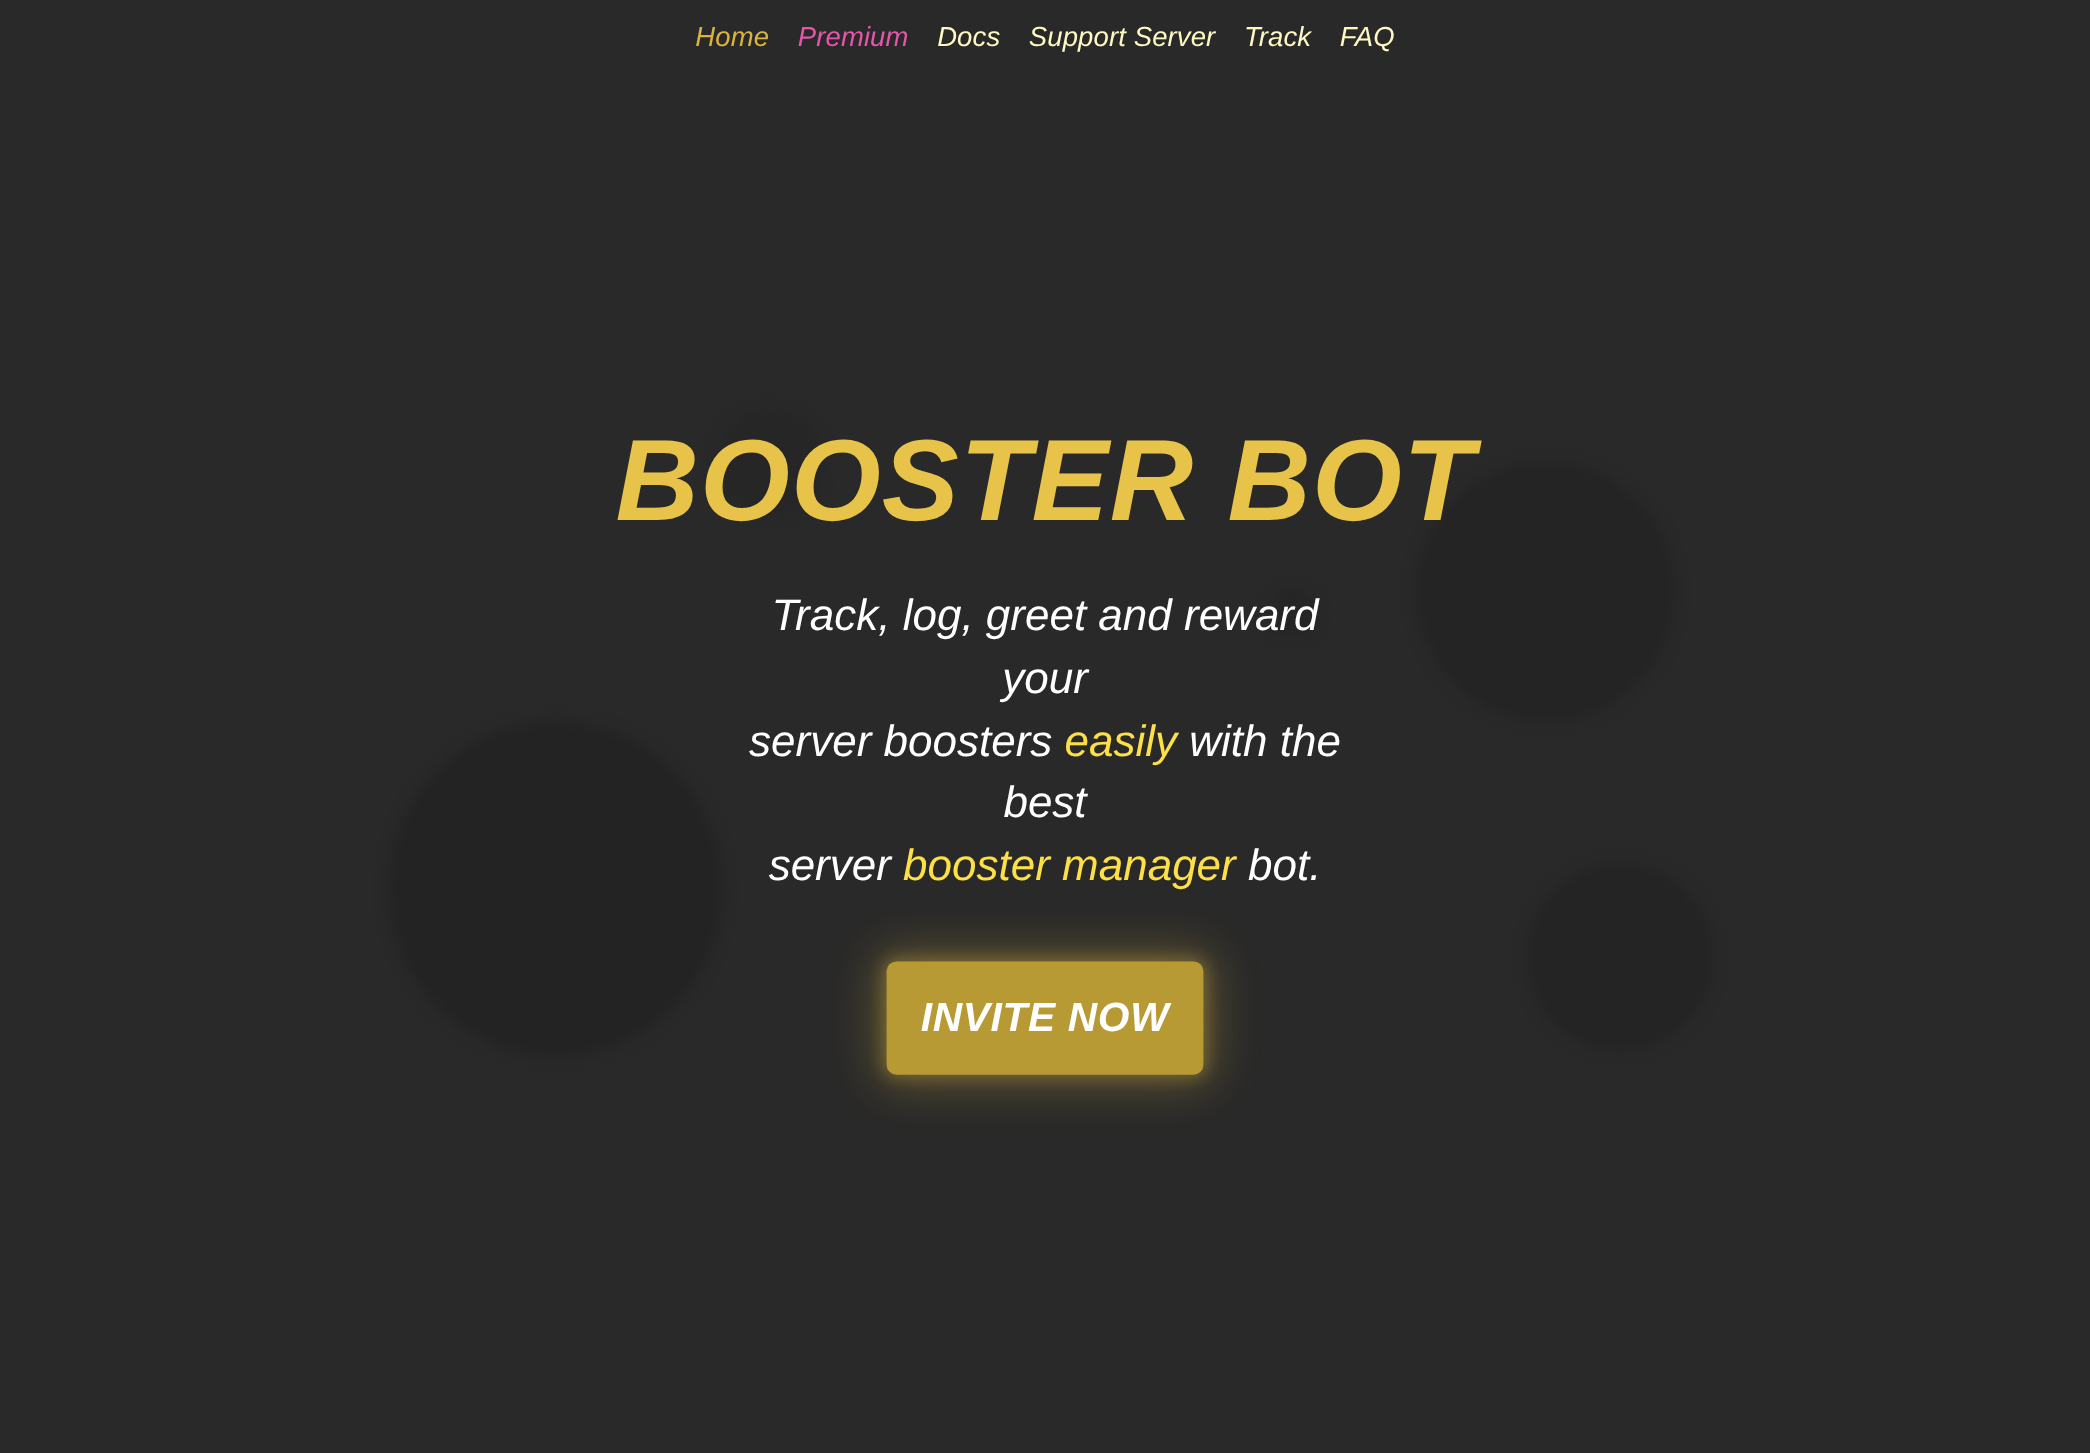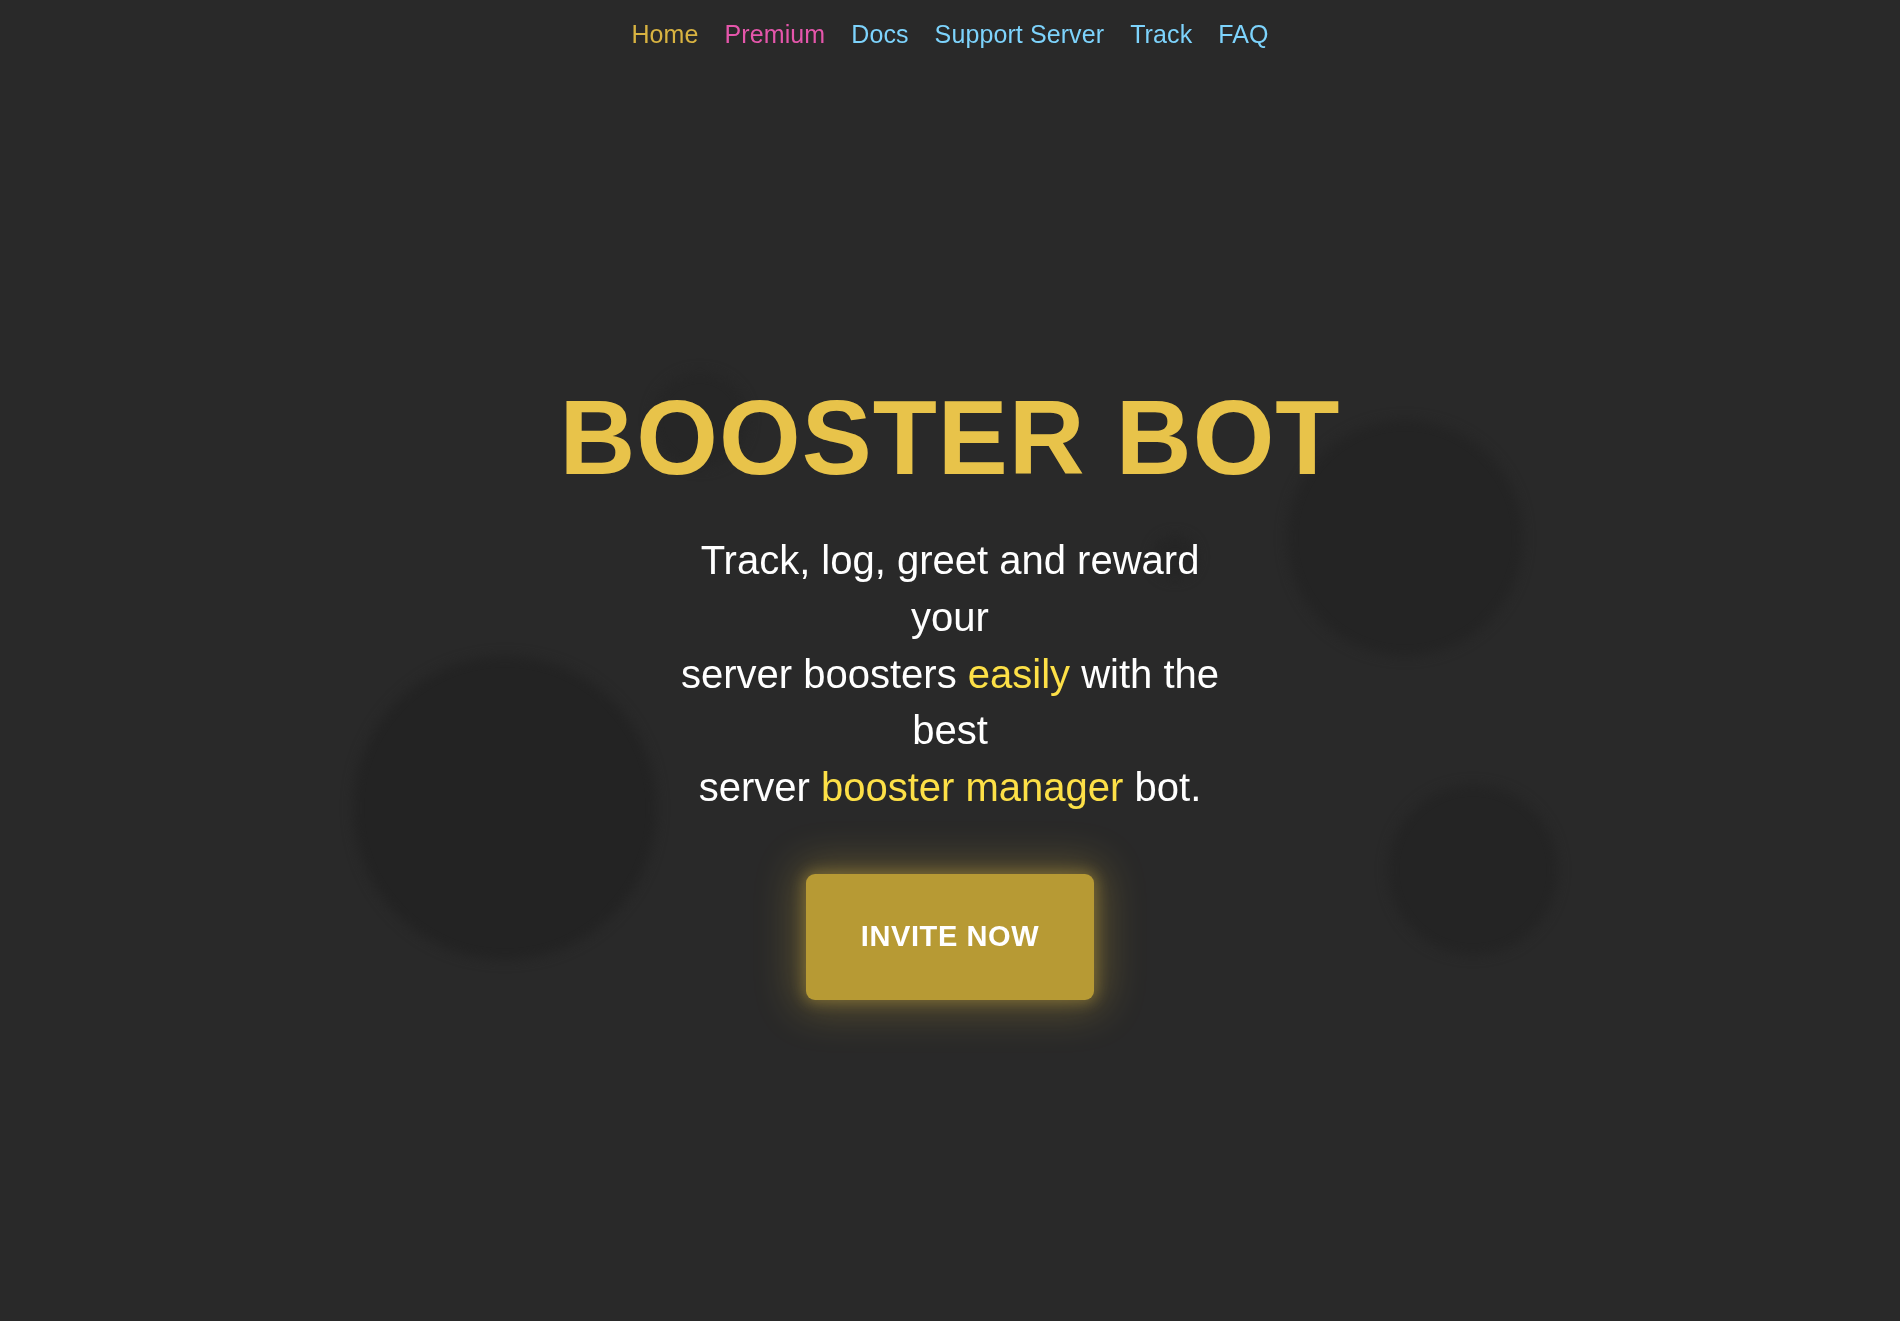--- a/index.html
+++ b/index.html
@@ -1,15 +1,15 @@
 <!DOCTYPE html>
 <html><head>
 <meta charset="utf-8">
 <style>
-  * { box-sizing: border-box; margin: 0; padding: 0; }
+  * { box-sizing: border-box; margin: 0; padding: 0; font-style: italic; }
 
   html, body {
     width: 1900px;
     height: 1321px;
     background: #292929;
     overflow: hidden;
   }
 
   body {
     font-family: "Liberation Sans", sans-serif;
@@ -39,21 +39,21 @@
     height: 68px;
     display: flex;
     align-items: center;
     justify-content: center;
     gap: 26px;
     z-index: 10;
   }
   .nav-link {
     font-size: 25px;
     line-height: 1;
-    color: #7dd3fc;
+    color: #fef9c3;
     text-decoration: none;
     white-space: nowrap;
     letter-spacing: .1px;
     cursor: pointer;
   }
   .nav-link.is-home   { color: #d8b341; }
   .nav-link.is-premium{ color: #e556ab; }
 
   
   #hero {
@@ -93,26 +93,26 @@
   #hero-actions {
     margin-top: 58px;
     display: flex;
     align-items: center;
     gap: 25px;
   }
 
   .cta {
     border: none;
     border-radius: 9px;
-    font-size: 29px;
+    font-size: 37px;
     font-weight: 700;
     letter-spacing: .6px;
     color: #ffffff;
     cursor: pointer;
-    height: 126px;
+    height: 103px;
     display: flex;
     align-items: center;
     justify-content: center;
     font-family: "Liberation Sans", sans-serif;
   }
   #invite-button {
     width: 288px;
     background: #b79a34;
     box-shadow: 0 0 42px 10px rgba(216,179,65,0.30),
                 0 0 14px 3px rgba(216,179,65,0.32);

